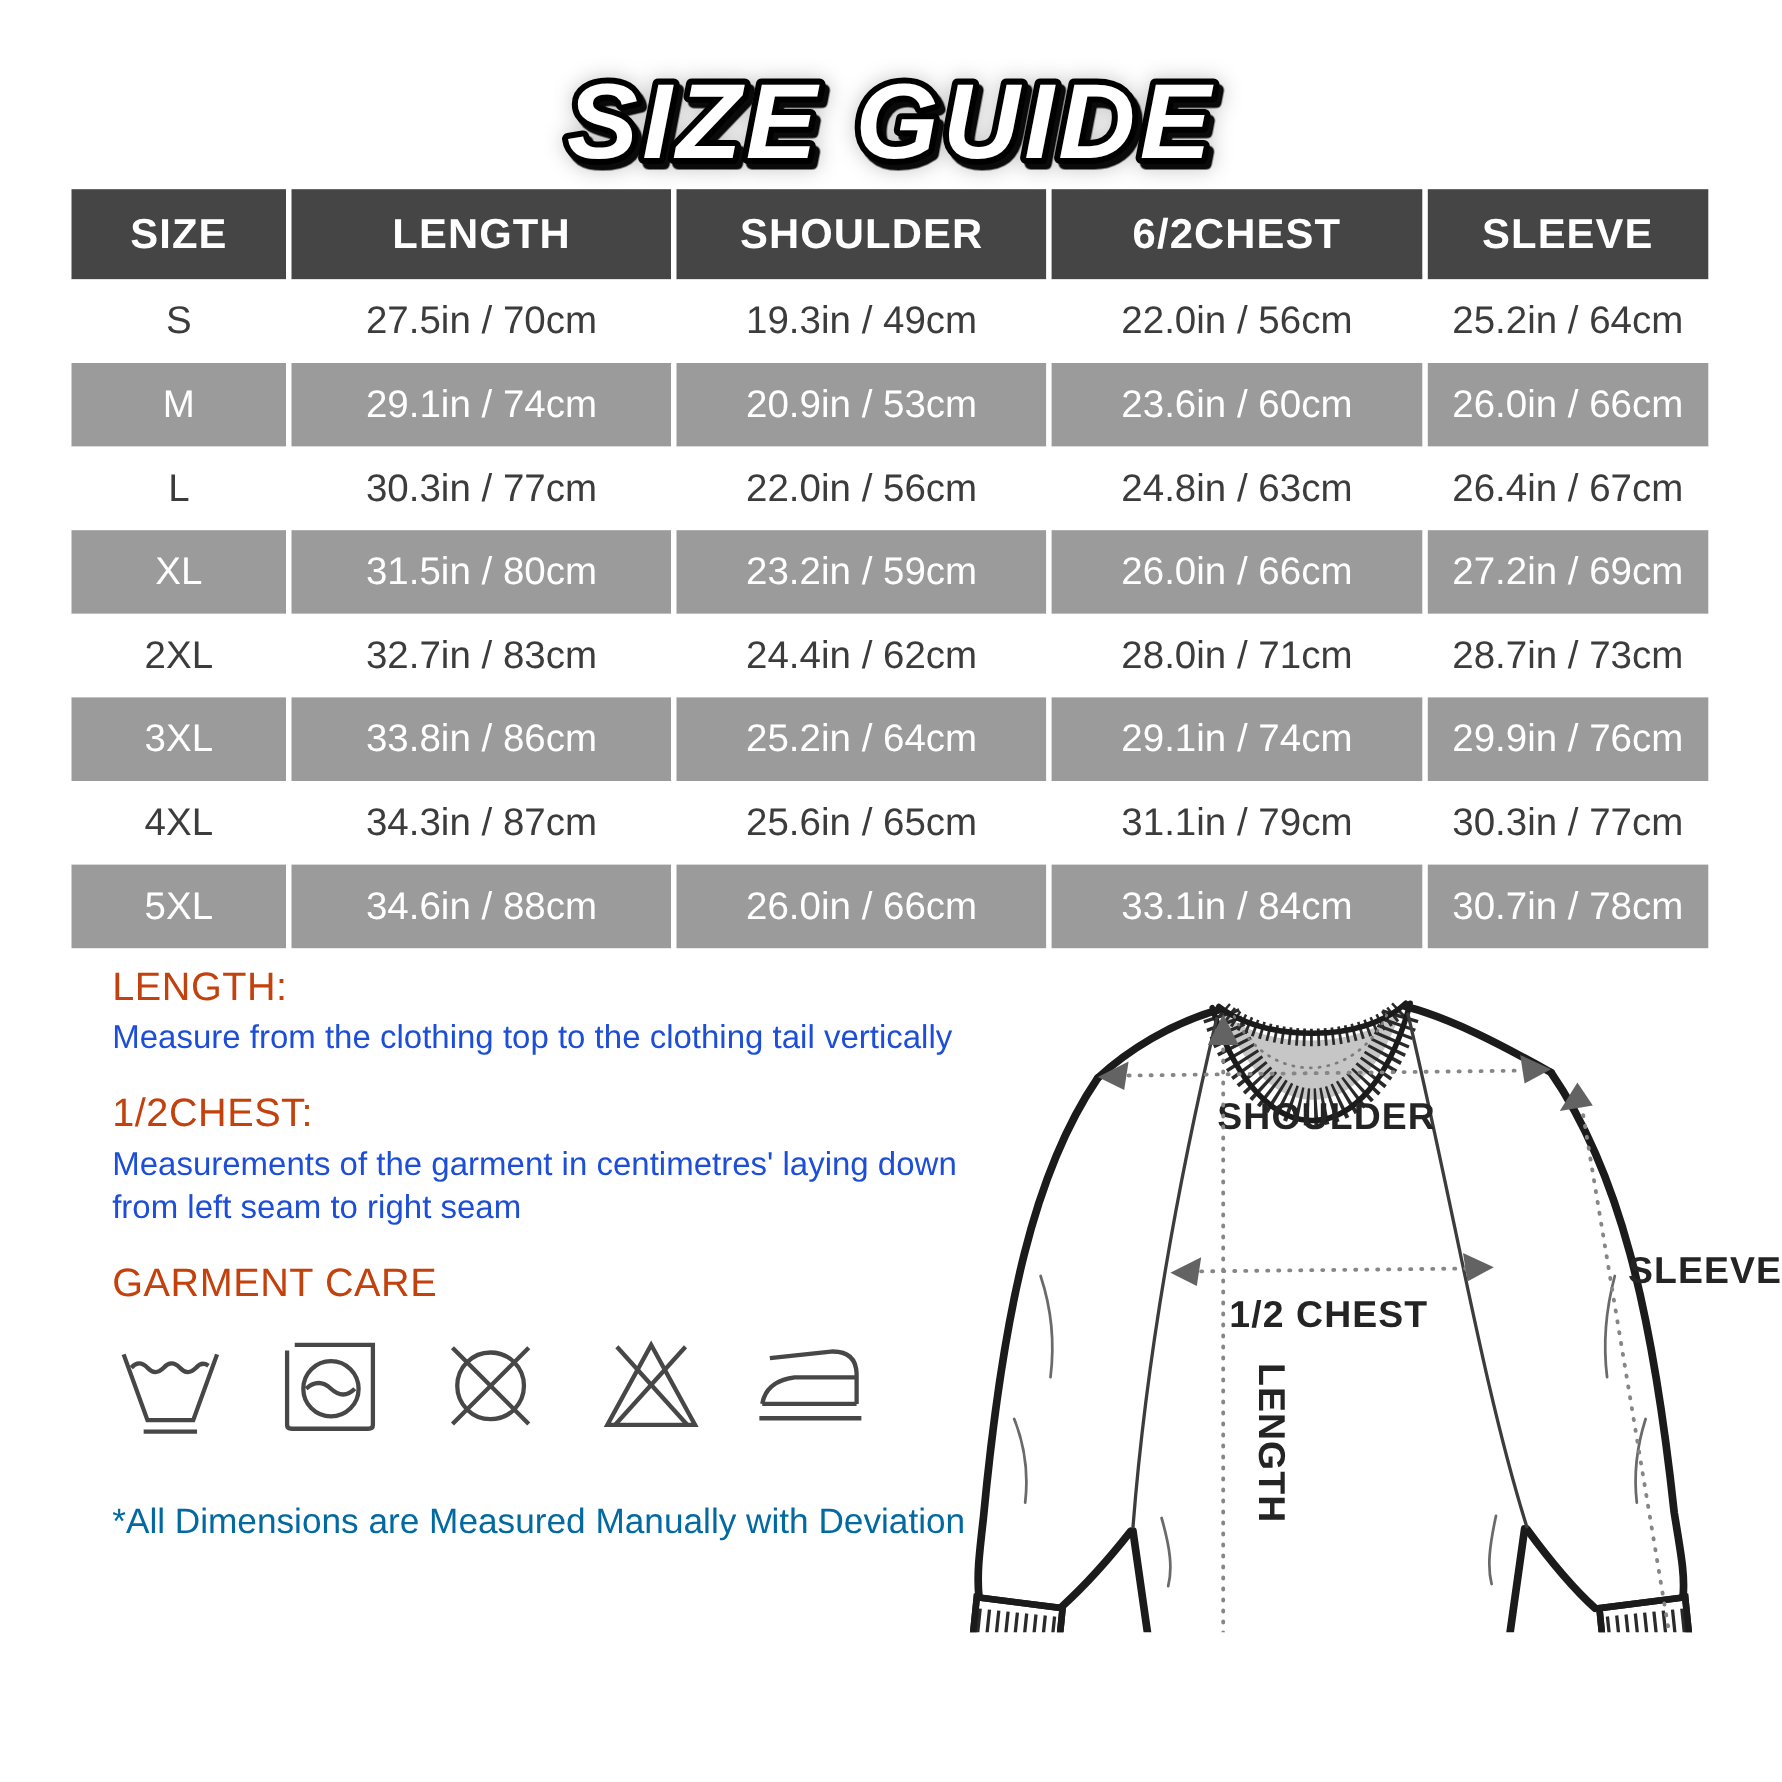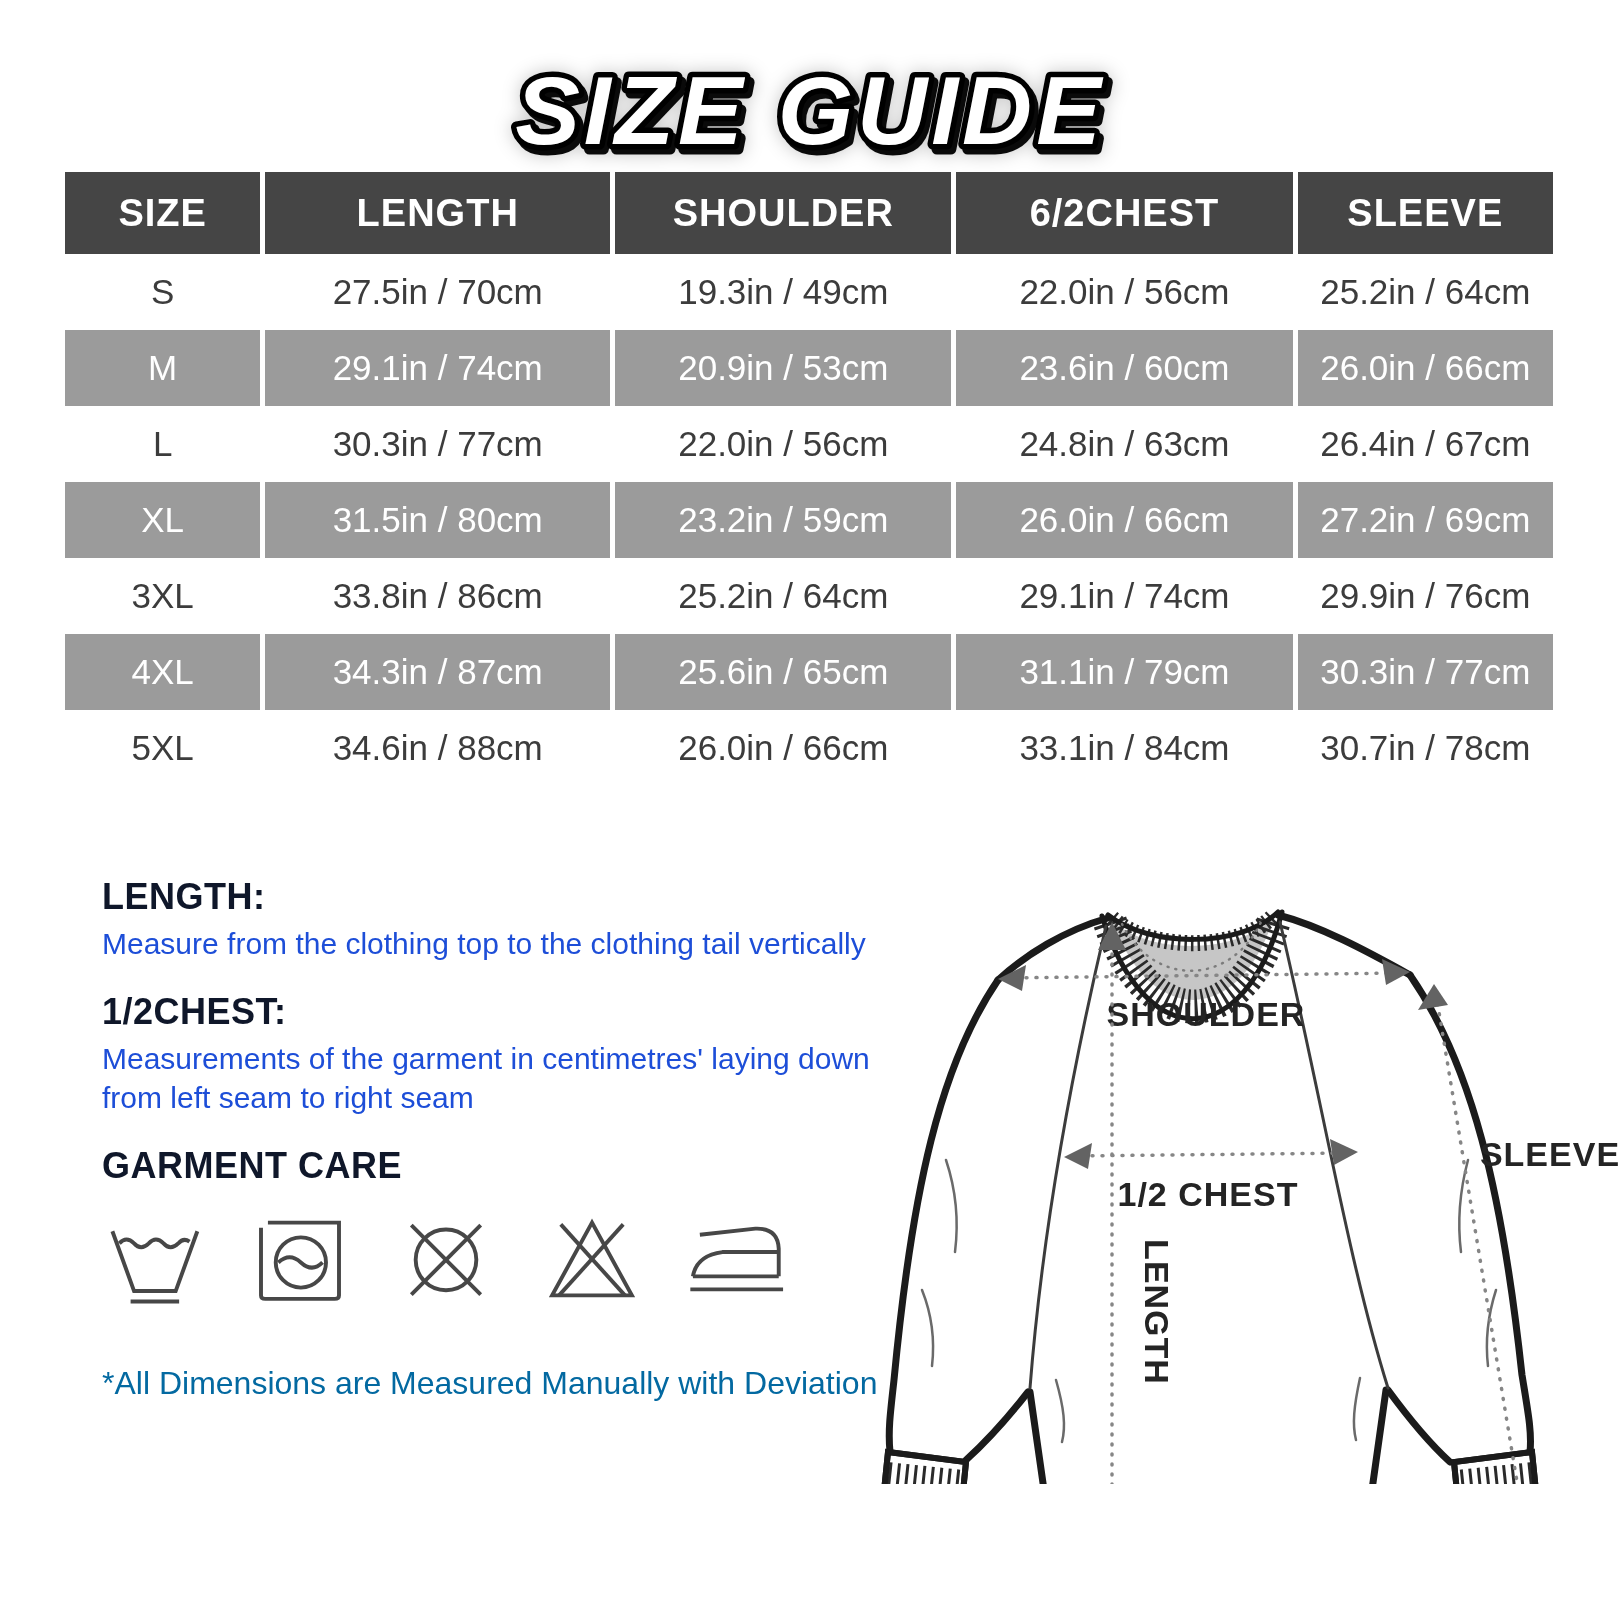--- a/index.html
+++ b/index.html
@@ -34,21 +34,21 @@
   }
   .size-table td {
     height:76px; text-align:center; vertical-align:middle;
     font-size:35px; color:#3c3c3c; padding:0; background:#ffffff;
   }
   .size-table tbody tr:nth-child(even) td { background:#9b9b9b; color:#ffffff; }
 
   
   .info { position:absolute; left:102px; top:876px; width:818px; }
   .info h3 {
-    margin:28px 0 6px 0; font-size:36px; font-weight:bold; color:#0f172a;
+    margin:28px 0 6px 0; font-size:36px; font-weight:normal; color:#c2410c;
     letter-spacing:.5px;
   }
   .info .def:first-child h3 { margin-top:0; }
   .info p { margin:0; font-size:30px; color:#1d4ed8; line-height:1.3; }
 
   .care-icons { margin-top:20px; display:flex; align-items:flex-end; gap:42px; }
   .care-icon svg { display:block; }
   .care-icon path, .care-icon line, .care-icon circle, .care-icon rect, .care-icon polyline {
     stroke:#474747; stroke-width:4.5; fill:none;
   }
@@ -120,20 +120,27 @@
         <td>26.4in / 67cm</td>
       </tr>
       <tr>
         <td>XL</td>
         <td>31.5in / 80cm</td>
         <td>23.2in / 59cm</td>
         <td>26.0in / 66cm</td>
         <td>27.2in / 69cm</td>
       </tr>
       <tr>
+        <td>2XL</td>
+        <td>32.7in / 83cm</td>
+        <td>24.4in / 62cm</td>
+        <td>28.0in / 71cm</td>
+        <td>28.7in / 73cm</td>
+      </tr>
+      <tr>
         <td>3XL</td>
         <td>33.8in / 86cm</td>
         <td>25.2in / 64cm</td>
         <td>29.1in / 74cm</td>
         <td>29.9in / 76cm</td>
       </tr>
       <tr>
         <td>4XL</td>
         <td>34.3in / 87cm</td>
         <td>25.6in / 65cm</td>

